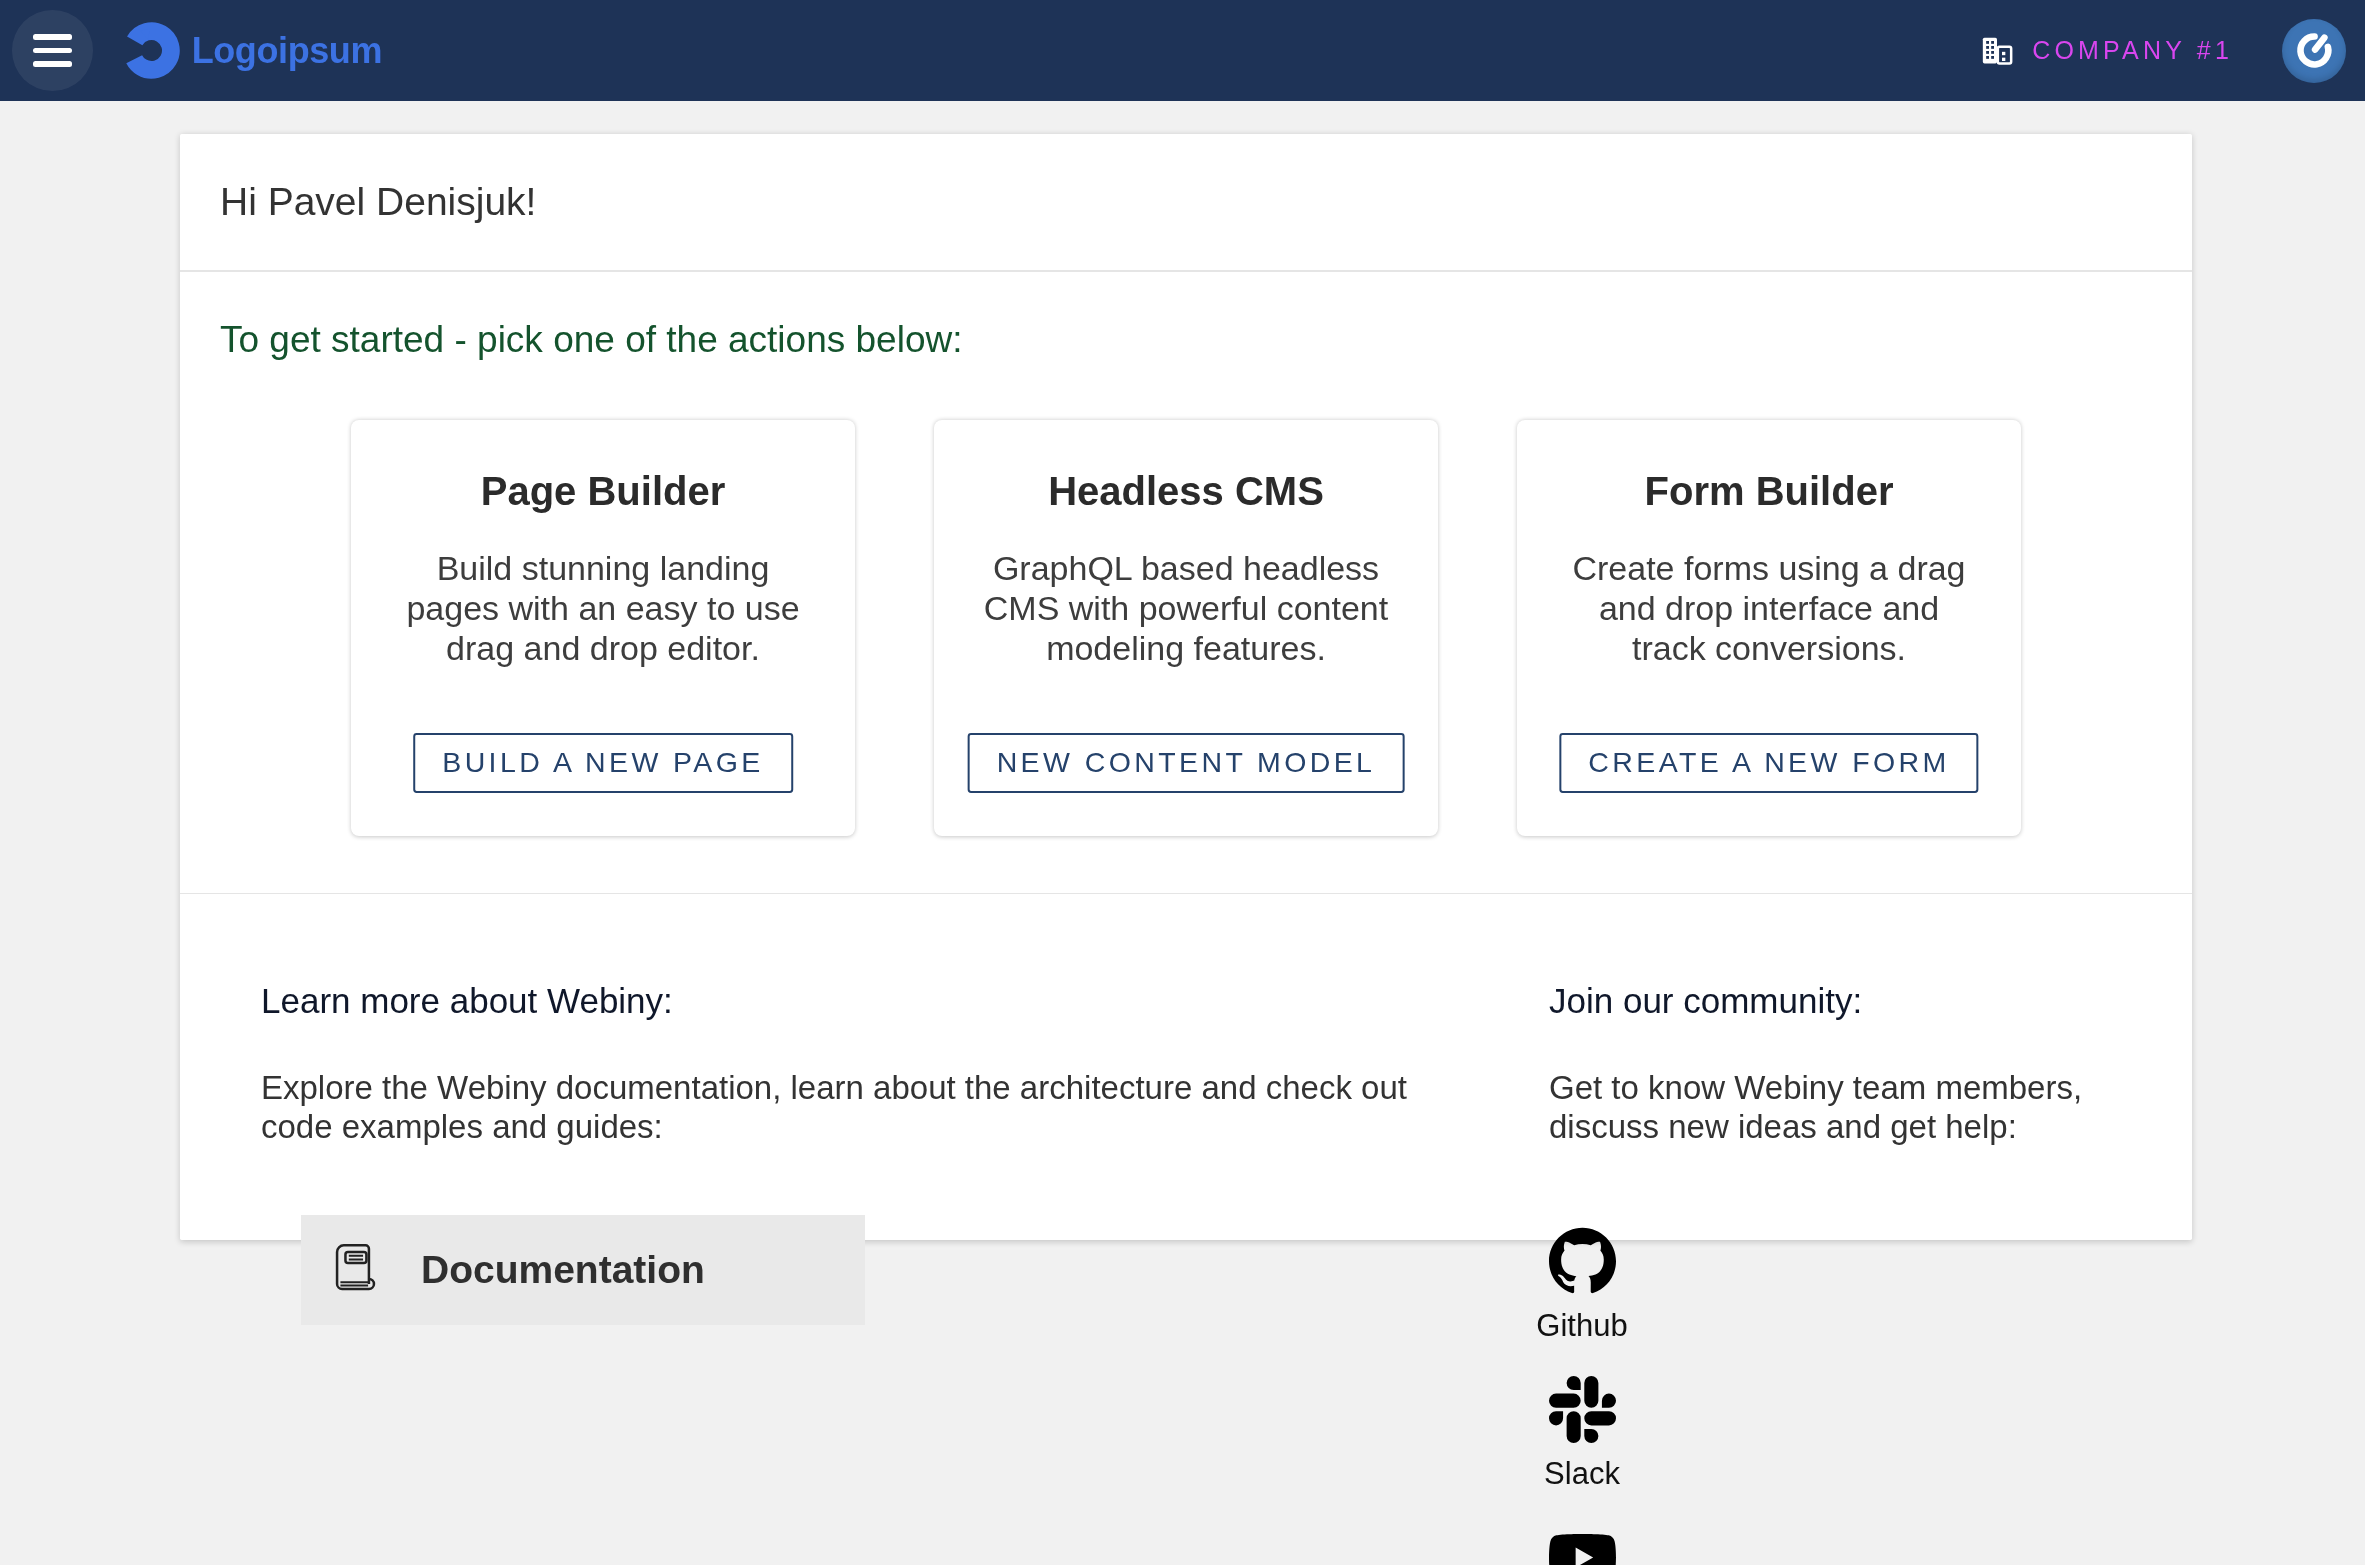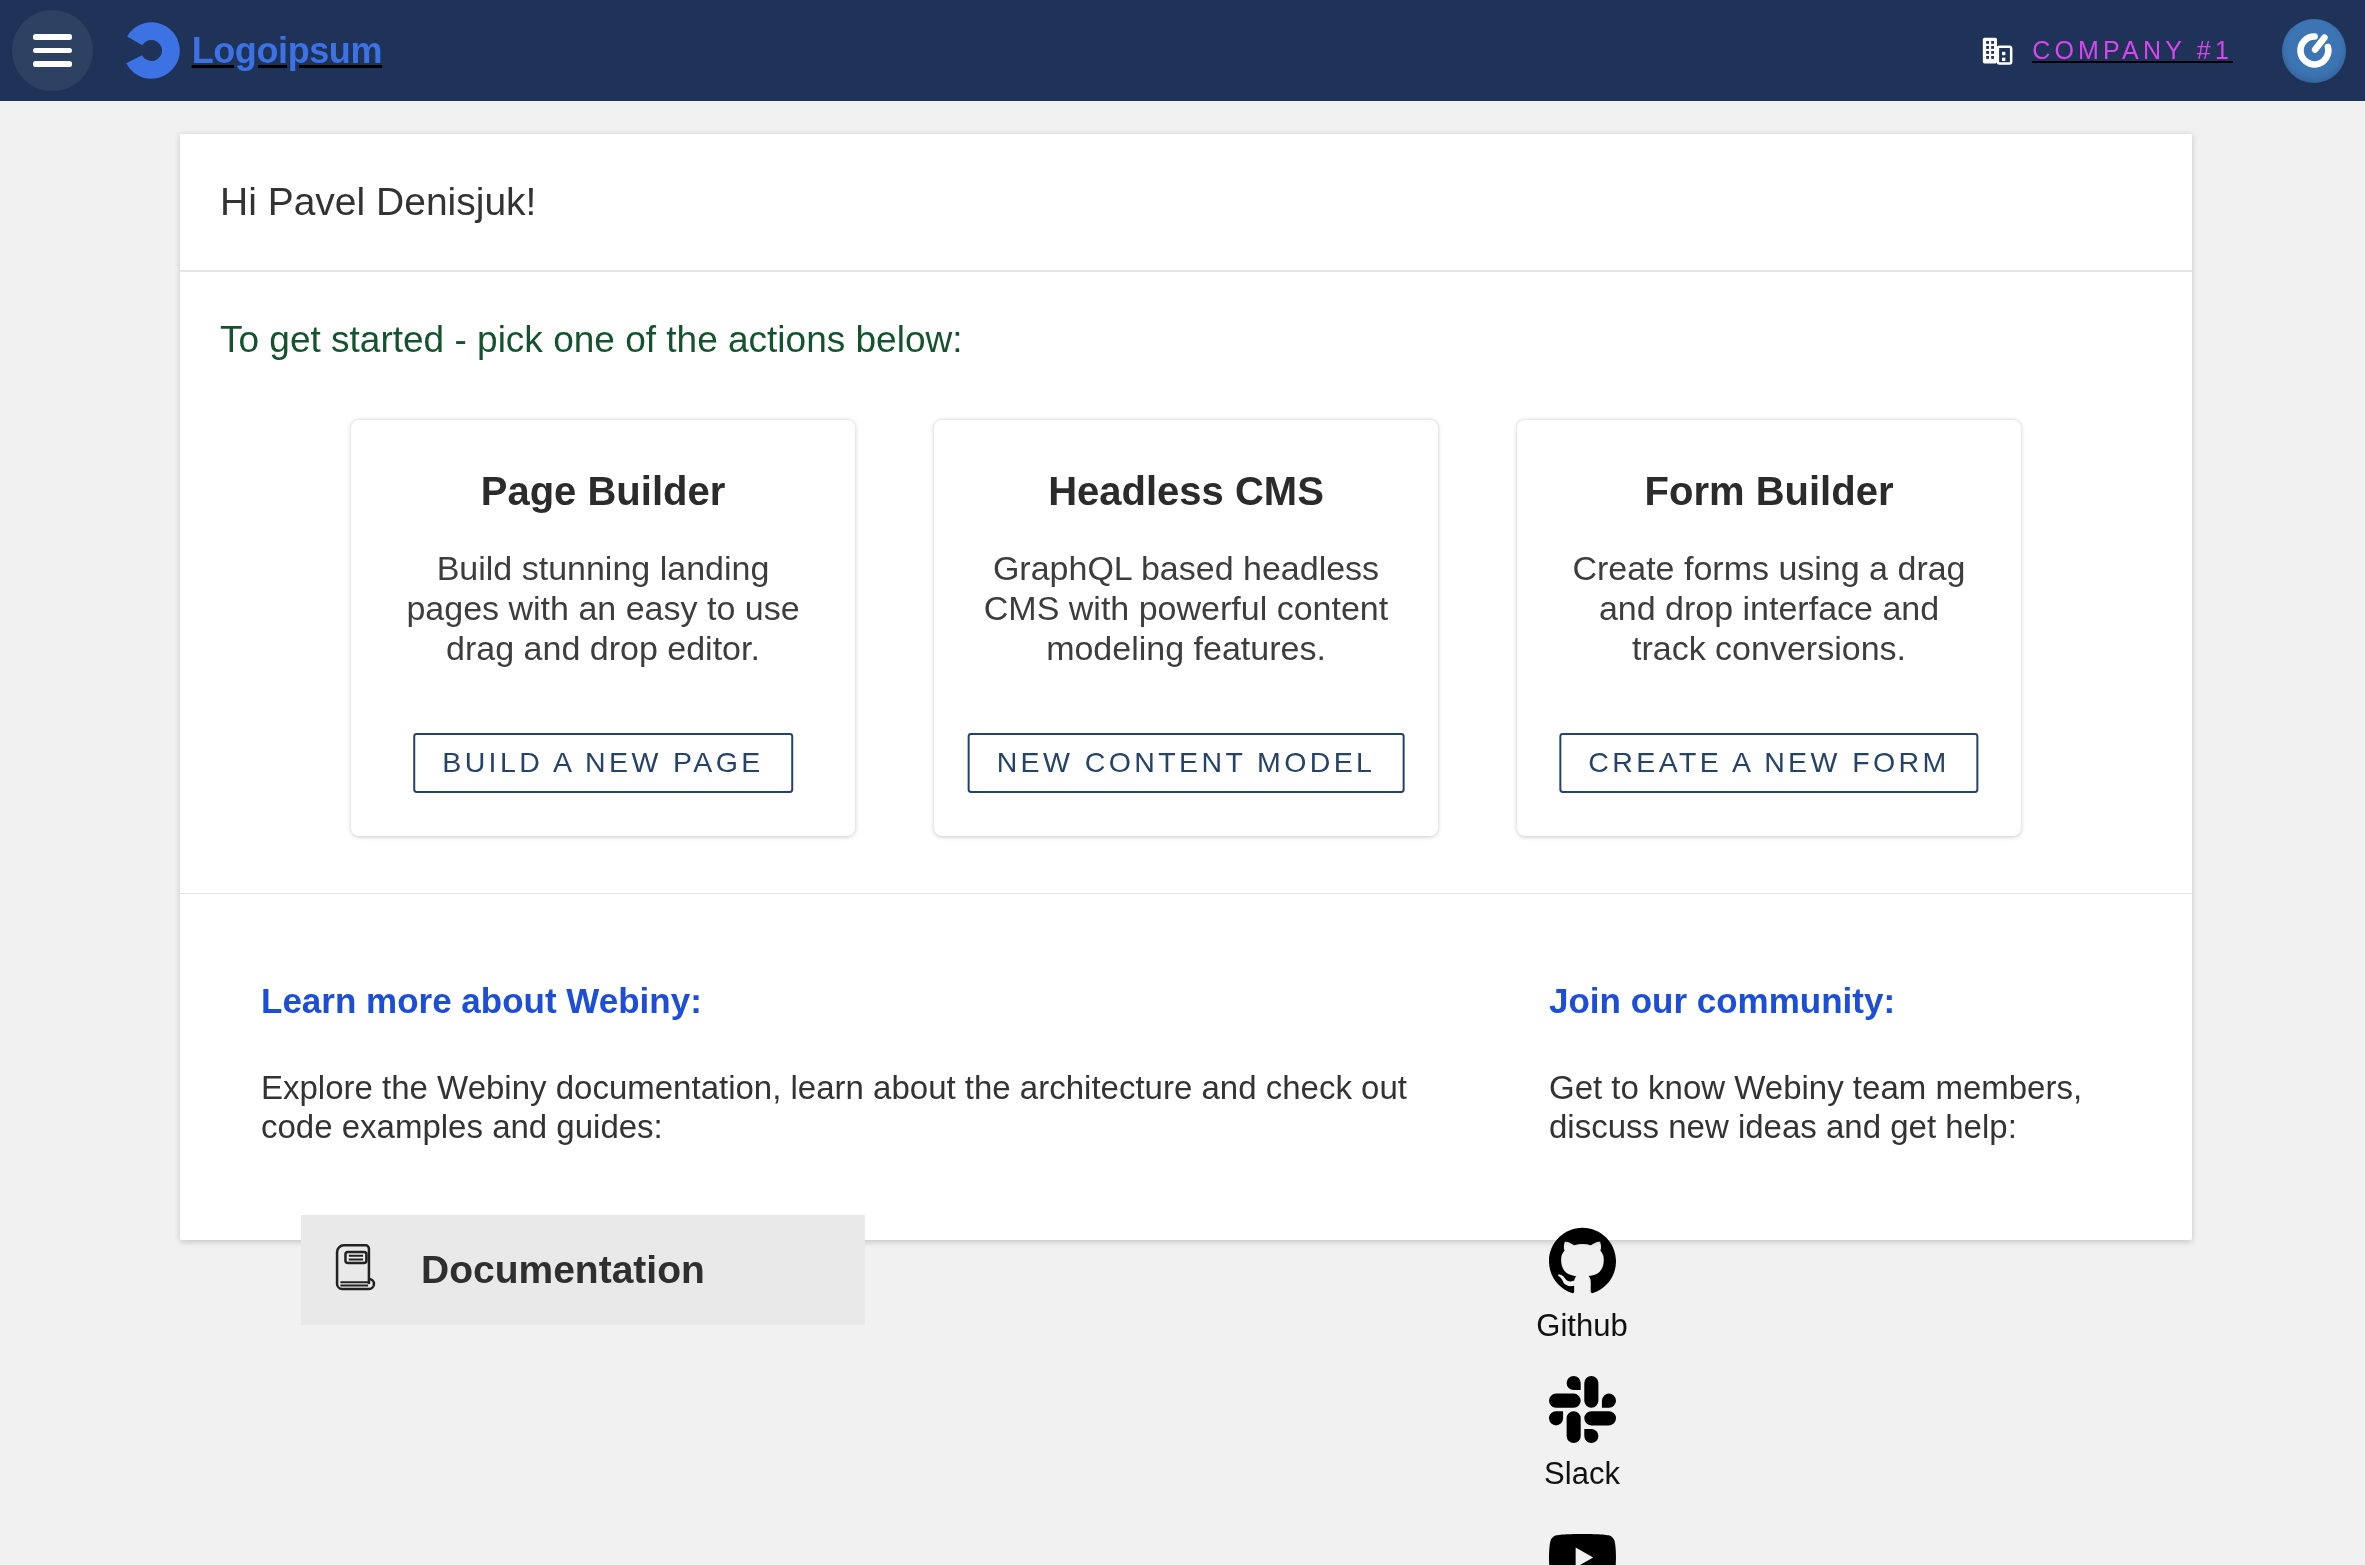--- a/index.html
+++ b/index.html
@@ -1,21 +1,21 @@
 <!DOCTYPE html>
 <html style="font-size:13.4px"><head>
 <meta charset="utf-8">
 <style>
   * { margin:0; padding:0; box-sizing:border-box; }
   html,body { background:#f1f1f1; }
   body { font-family:"Liberation Sans","DejaVu Sans",sans-serif; }
   .page { position:relative; width:2366px; height:1565px; background:#f1f1f1; overflow:hidden; }
 
   
-  .navbar { display:flex; align-items:center; height:101px; background:#1e3357; padding:0 20px 0 11.7px;text-decoration:underline; }
+  .navbar { display:flex; align-items:center; height:101px; background:#1e3357; padding:0 20px 0 11.7px; }
   .menu-btn { width:81px; height:81px; border-radius:50%; background:rgba(255,255,255,0.07);
               display:flex; flex-direction:column; justify-content:center; align-items:center; gap:7.5px;
               cursor:pointer; flex:0 0 auto; }
   .menu-btn .bar { width:39px; height:5.9px; border-radius:2.5px; background:#ffffff; }
   .logo { display:flex; align-items:center; margin-left:29px; gap:11px; }
   .logo-text { color:#3c72e3; font-size:36px; font-weight:700; letter-spacing:-0.4px; }
   .nav-spacer { flex:1; }
   .company { display:flex; align-items:center; gap:18.5px; cursor:pointer; }
   .company-label { color:#d946ef; font-size:25px; letter-spacing:4.2px; }
   .avatar { width:64px; height:64px; border-radius:50%; background:#3d74b4; margin-left:49px;
@@ -37,21 +37,21 @@
                  box-shadow:0 0.8px 4.2px rgba(0,0,0,0.22); text-align:center; padding-top:49px; }
   .action-card h3 { font-size:40px; font-weight:700; color:#2b2b2b; }
   .action-card p { width:419px; margin:34px auto 0; font-size:34px; line-height:40px; color:#3d3d3d; }
   .outline-btn { position:absolute; bottom:43px; left:50%; transform:translateX(-50%);
                  height:60px; padding:0 27px; display:flex; align-items:center; white-space:nowrap;
                  border:2.5px solid #25426b; border-radius:3.4px; background:#ffffff;
                  font-size:28.5px; letter-spacing:3.4px; color:#25426b; cursor:pointer;
                  font-family:"Liberation Sans","DejaVu Sans",sans-serif; }
 
   .footer-section { height:565px; display:flex; padding:87px 0 0 81px; }
-  .footer-col h2 { font-size:35px; font-weight:700; color:#1d4ed8; }
+  .footer-col h2 { font-size:35px; font-weight:400; color:#0f172a; }
   .footer-col p { margin-top:47px; font-size:33px; line-height:39px; color:#333333; }
   .col-learn { width:1195px; }
   .col-learn p { width:1191px; }
   .col-community { margin-left:93px; width:587px; }
   .col-community p { width:554px; }
 
   .doc-btn { margin-top:69px; width:564px; height:110px; background:#e9e9e9; border:none;
              display:flex; align-items:center; padding-left:25px; gap:41px; cursor:pointer;
              font-family:"Liberation Sans","DejaVu Sans",sans-serif;margin-left:40px; }
   .doc-btn span { font-size:39px; font-weight:700; color:#2f2f2f; }

